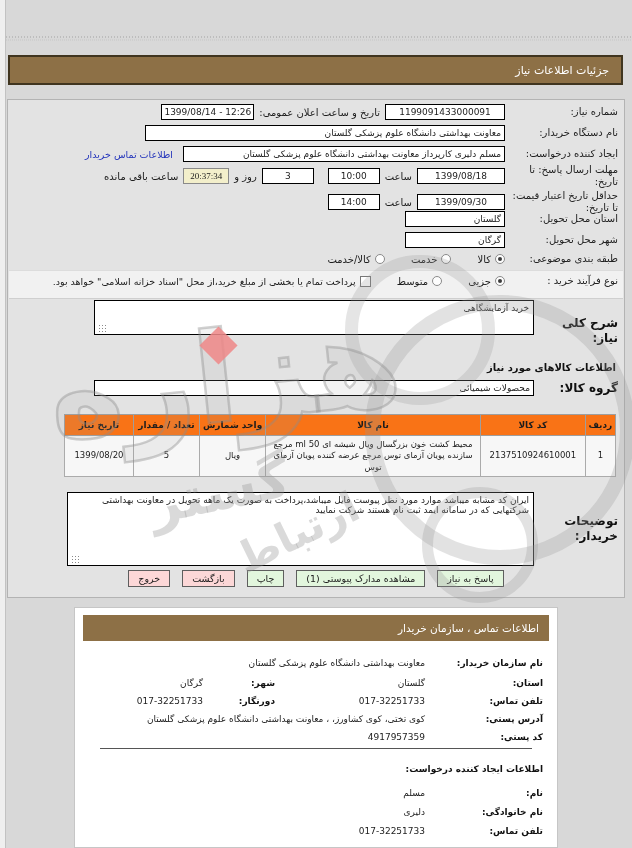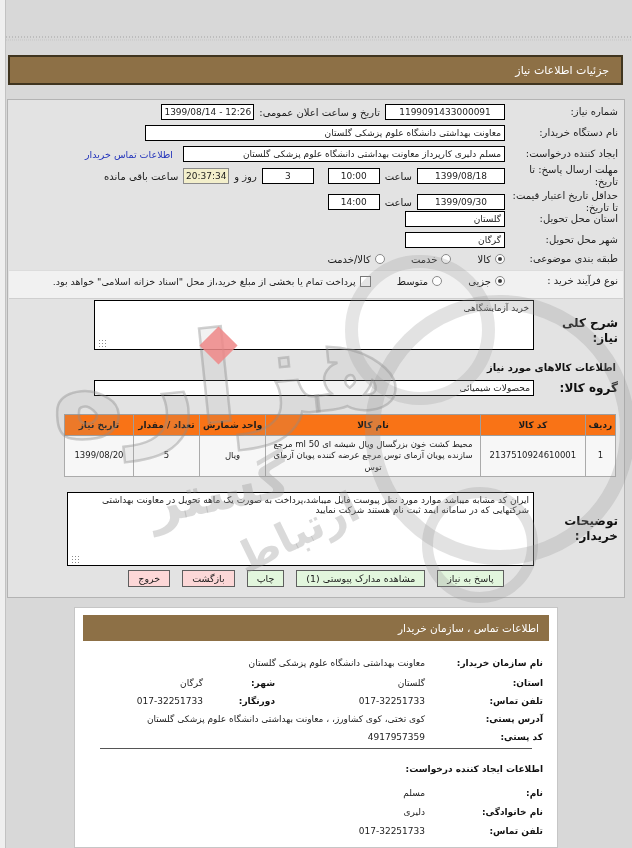--- a/index.html
+++ b/index.html
@@ -24,21 +24,21 @@
   .row{position:absolute;right:6px;left:6px;display:flex;align-items:center;}
   .lbl{width:113px;flex-shrink:0;text-align:right;font-size:10px;line-height:1.2;padding-left:4px;box-sizing:border-box;color:#222;}
   .lbl-sm{font-size:10px;margin:0 5px;white-space:nowrap;}
   .lbl-bold{width:84px;flex-shrink:0;font-weight:bold;font-size:12px;line-height:1.25;color:#111;}
   .fld{background:#fff;border:1px solid #000;height:16px;display:flex;align-items:center;justify-content:center;
     font-size:9px;box-sizing:border-box;flex-shrink:0;}
   .fld.rt{justify-content:flex-start;padding-right:3px;}
   .fld.ltr{direction:ltr;}
   .w120{width:120px}.w105{width:93px}.w360{width:360px}.w322{width:322px}.w100{width:100px}
   .w88{width:88px}.w52{width:52px}.w46{width:46px}.w440{width:440px}
-  .yellow{background:#f3efcb;border-color:#8a8a8a;}
+  .yellow{background:#f3efcb;border-color:#8a8a8a;font-family:Liberation Serif, serif;}
   .spacer14{width:14px;flex-shrink:0;}
   .link{color:#2233bb;font-size:9.5px;margin-right:10px;white-space:nowrap;cursor:pointer;}
   .radio{width:10px;height:10px;border:1px solid #8a8a8a;border-radius:50%;background:#fdfdfd;flex-shrink:0;margin-left:4px;box-sizing:border-box;}
   .radio.checked{position:relative;}
   .radio.checked::after{content:"";position:absolute;left:2px;top:2px;width:4px;height:4px;border-radius:50%;background:#3c3c3c;}
   .chk{width:9px;height:9px;border:1px solid #777;background:#fff;flex-shrink:0;margin-left:4px;}
   .opt{font-size:10px;white-space:nowrap;}
   .gap26{margin-right:26px;}
   .band{position:absolute;top:170px;right:1px;left:1px;height:27px;background:#f1f1f1;border-top:1px solid #dcdcdc;border-bottom:1px solid #cfcfcf;}
   .ta{position:relative;background:#fff;border:1px solid #000;box-sizing:border-box;font-size:9px;padding:2px 4px;flex-shrink:0;}
@@ -156,21 +156,21 @@
     <span class="radio checked"></span>
     <span class="opt">جزیی</span>
     <span class="radio gap26"></span>
     <span class="opt">متوسط</span>
     <span class="chk gap26"></span>
     <span class="opt" style="font-size:9.5px">پرداخت تمام یا بخشی از مبلغ خرید،از محل "اسناد خزانه اسلامی" خواهد بود.</span>
   </div>
 
   <div class="row" style="top:200px;align-items:flex-start">
     <span class="lbl-bold" style="padding-top:16px">شرح کلی نیاز:</span>
-    <div class="ta w440" style="height:50px">
+    <div class="ta w440" style="height:35px">
       <span>خرید آزمایشگاهی</span>
       <span class="grip"></span>
     </div>
   </div>
 
   <div class="sec-title">اطلاعات کالاهای مورد نیاز</div>
 
   <div class="row" style="top:280px">
     <span class="lbl-bold">گروه کالا:</span>
     <div class="fld w440 rt">محصولات شیمیائی</div>

